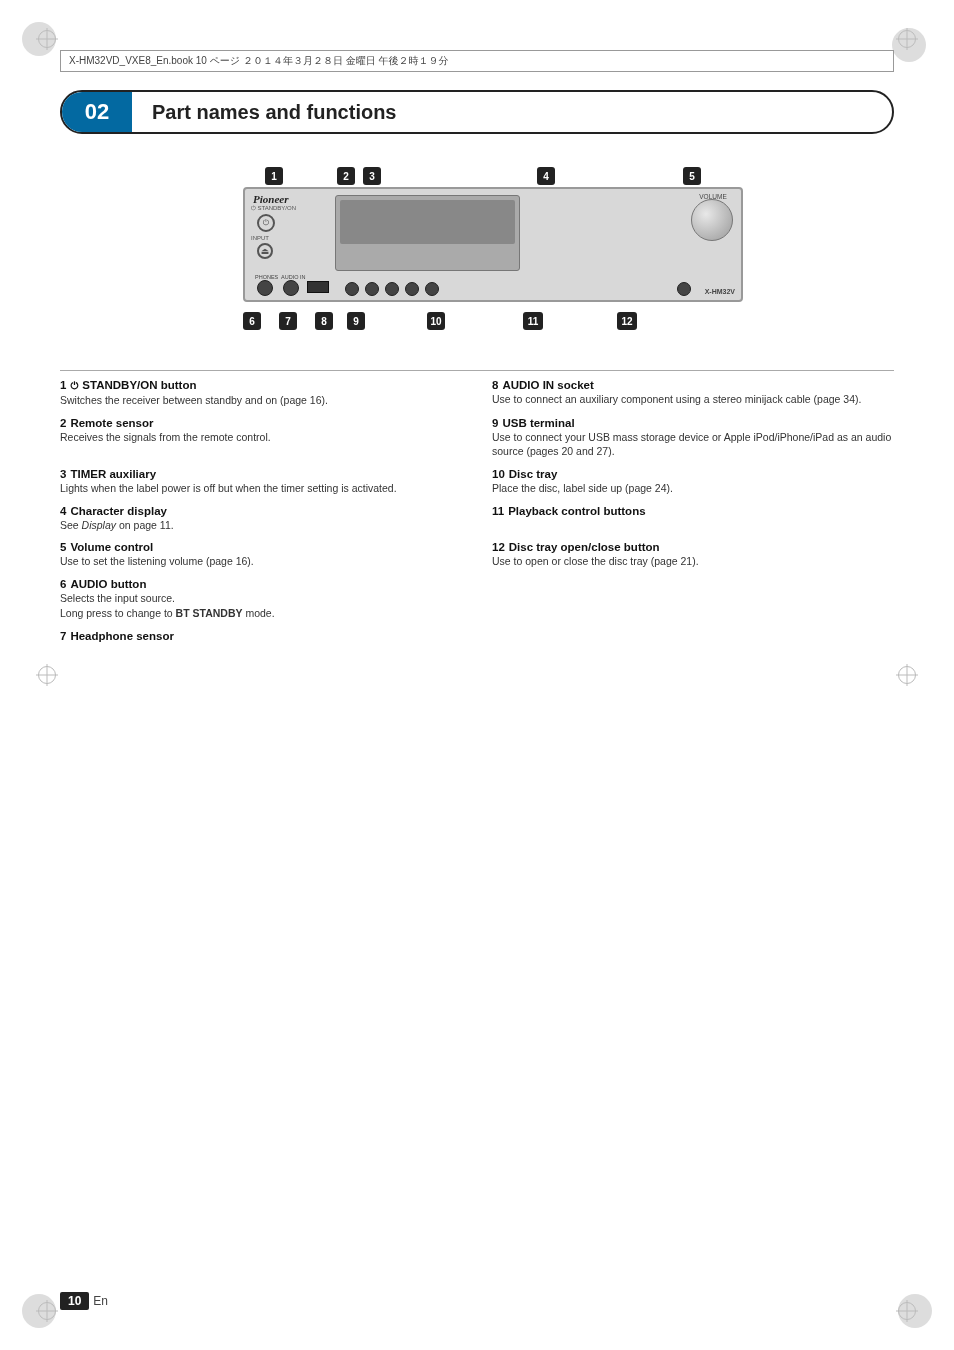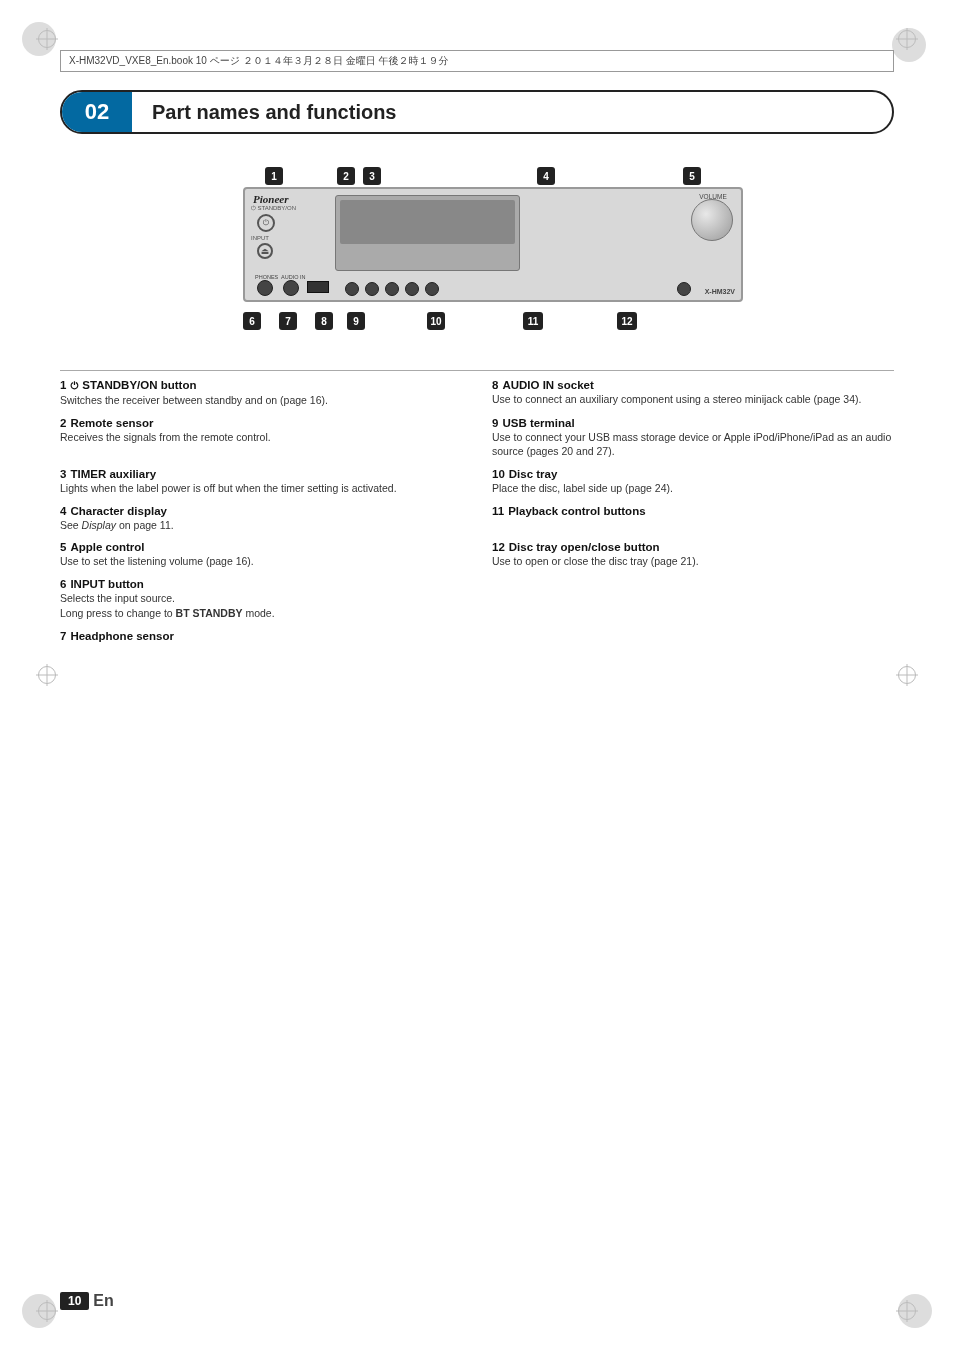--- a/index.html
+++ b/index.html
@@ -197,23 +197,22 @@
     .page-num-box {
       background: #222;
       color: #fff;
       font-size: 12px;
       font-weight: bold;
       padding: 2px 8px;
       border-radius: 2px;
     }
 
     .page-lang {
-      font-size: 16px;
+      font-size: 12px;
       color: #444;
-      font-weight: bold;
     }
 
     
     .corner-circle {
       position: absolute;
       width: 18px;
       height: 18px;
       border: 1px solid #bbb;
       border-radius: 50%;
     }
@@ -412,37 +411,37 @@
     <div class="desc-item">
       <div class="desc-title">
         <span class="desc-num">11</span>
         <span>Playback control buttons</span>
       </div>
     </div>
 
     <div class="desc-item">
       <div class="desc-title">
         <span class="desc-num">5</span>
-        <span>Apple control</span>
+        <span>Volume control</span>
       </div>
       <div class="desc-body">Use to set the listening volume (page 16).</div>
     </div>
 
     <div class="desc-item">
       <div class="desc-title">
         <span class="desc-num">12</span>
         <span>Disc tray open/close button</span>
       </div>
       <div class="desc-body">Use to open or close the disc tray (page 21).</div>
     </div>
 
     <div class="desc-item">
       <div class="desc-title">
         <span class="desc-num">6</span>
-        <span>INPUT button</span>
+        <span>AUDIO button</span>
       </div>
       <div class="desc-body">Selects the input source.<br>Long press to change to <strong>BT STANDBY</strong> mode.</div>
     </div>
 
     <div class="desc-item"></div>
 
     <div class="desc-item">
       <div class="desc-title">
         <span class="desc-num">7</span>
         <span>Headphone sensor</span>

